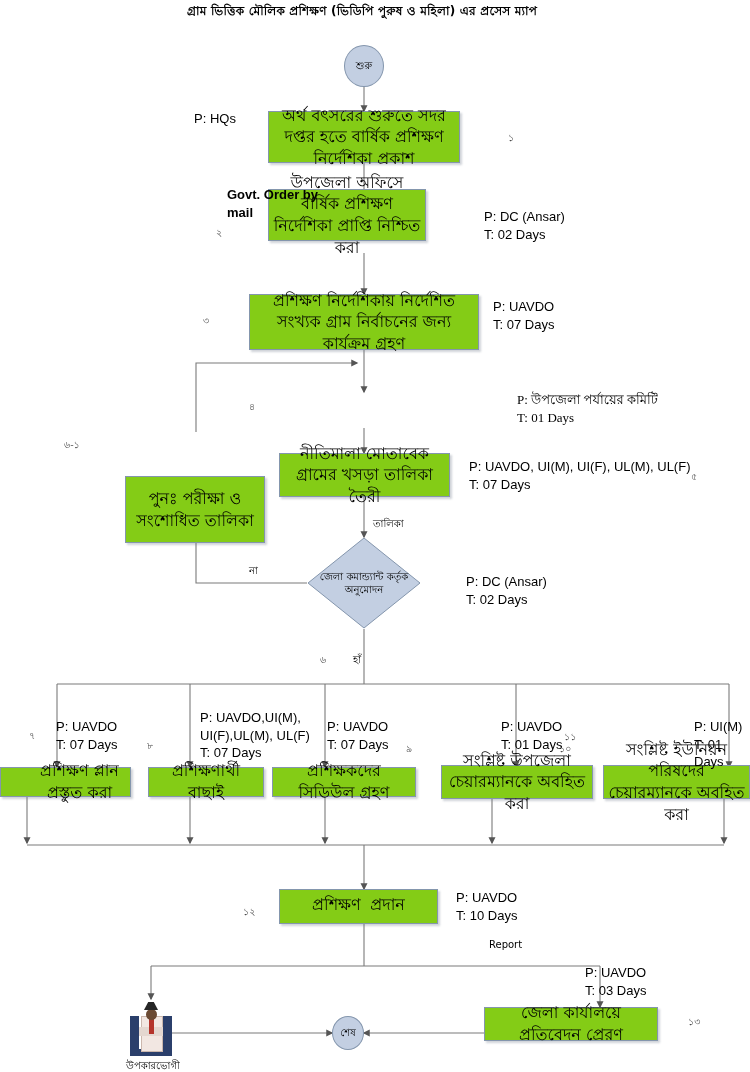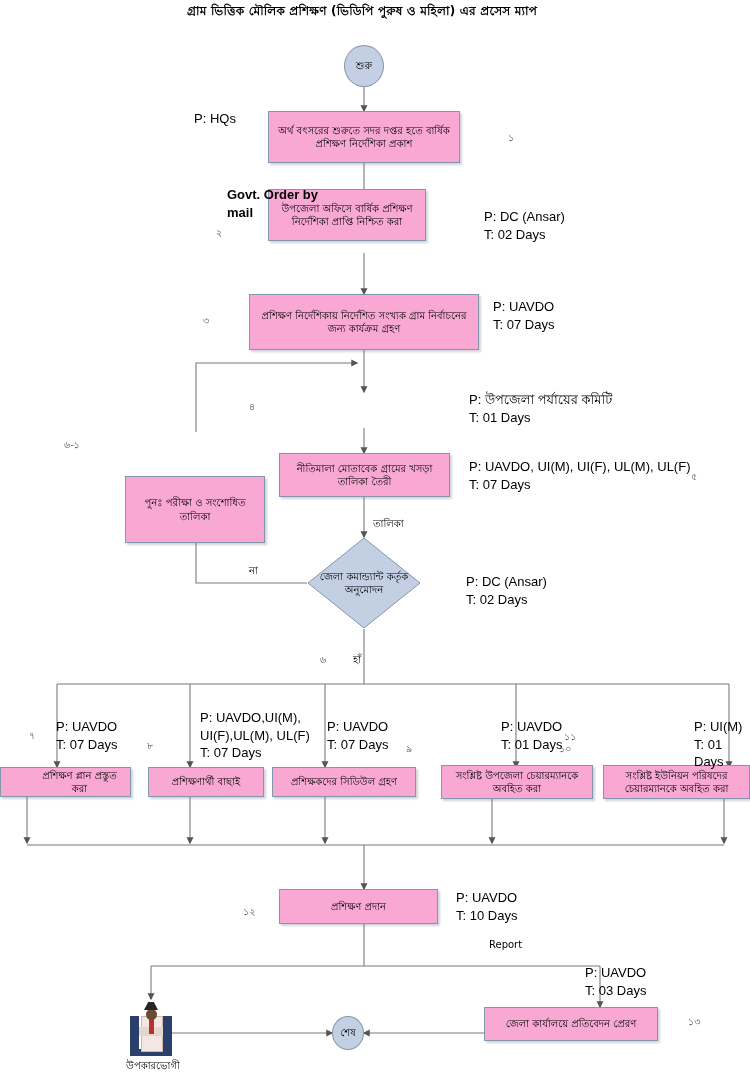--- a/index.html
+++ b/index.html
@@ -12,24 +12,24 @@
   svg#wires{position:absolute;left:0;top:0;width:750px;height:1072px;}
 
   .title{
     position:absolute;left:0;top:2px;width:724px;text-align:center;
     font-size:12px;font-weight:bold;letter-spacing:.2px;
     font-family:"DejaVu Sans","Liberation Sans",sans-serif;
   }
 
   .node{
     position:absolute;box-sizing:border-box;
-    background:#f9a8d4;border:1px solid #8496ad;
+    background:#84cc16;border:1px solid #8496ad;
     display:flex;align-items:center;justify-content:center;
     text-align:center;line-height:1.35;
-    font-size:10px;
+    font-size:16px;
     font-family:"DejaVu Sans","Liberation Sans",sans-serif;
     box-shadow:2px 2px 2px rgba(120,130,145,.35);
   }
   .node span{display:block;padding:0 4px;}
 
   .term{
     position:absolute;box-sizing:border-box;
     background:#c3cfe2;border:1px solid #8496ad;border-radius:50%;
     display:flex;align-items:center;justify-content:center;
     font-size:10px;text-align:center;
@@ -43,21 +43,21 @@
     display:flex;align-items:center;justify-content:center;
     text-align:center;font-size:10px;line-height:1.3;
     font-family:"DejaVu Sans","Liberation Sans",sans-serif;
     pointer-events:none;
   }
 
   .ann{
     position:absolute;font-size:13px;line-height:1.35;white-space:pre-line;
     font-family:"Liberation Sans","DejaVu Sans",sans-serif;
   }
-  .ann.bn{font-family:Liberation Sans, sans-serif;}
+  .ann.bn{font-family:Liberation Serif, serif;margin-left:48px;}
   .ann.bold{font-weight:bold;}
 
   .edge-lbl{
     position:absolute;font-size:10px;
     font-family:"DejaVu Sans","Liberation Sans",sans-serif;
   }
   .step-no{
     position:absolute;font-size:9.5px;color:#4b4b4b;
     font-family:"DejaVu Sans","Liberation Sans",sans-serif;
   }
@@ -187,21 +187,21 @@
   </div>
 
   <div class="node" style="left:441px;top:765px;width:152px;height:34px;">
     <span>সংশ্লিষ্ট উপজেলা চেয়ারম্যানকে অবহিত করা</span>
   </div>
 
   <div class="node" style="left:603px;top:765px;width:147px;height:34px;">
     <span>সংশ্লিষ্ট ইউনিয়ন পরিষদের চেয়ারম্যানকে অবহিত করা</span>
   </div>
 
-  <div class="node" style="left:279px;top:889px;width:159px;height:35px;">
+  <div class="node" style="left:279px;top:889px;width:159px;height:35px;font-family:Liberation Mono, monospace;">
     <span>প্রশিক্ষণ প্রদান</span>
   </div>
 
   <div class="node" style="left:484px;top:1007px;width:174px;height:34px;">
     <span>জেলা কার্যালয়ে প্রতিবেদন প্রেরণ</span>
   </div>
 
   <div class="term" style="left:332px;top:1016px;width:32px;height:34px;">
     <span>শেষ</span>
   </div>

